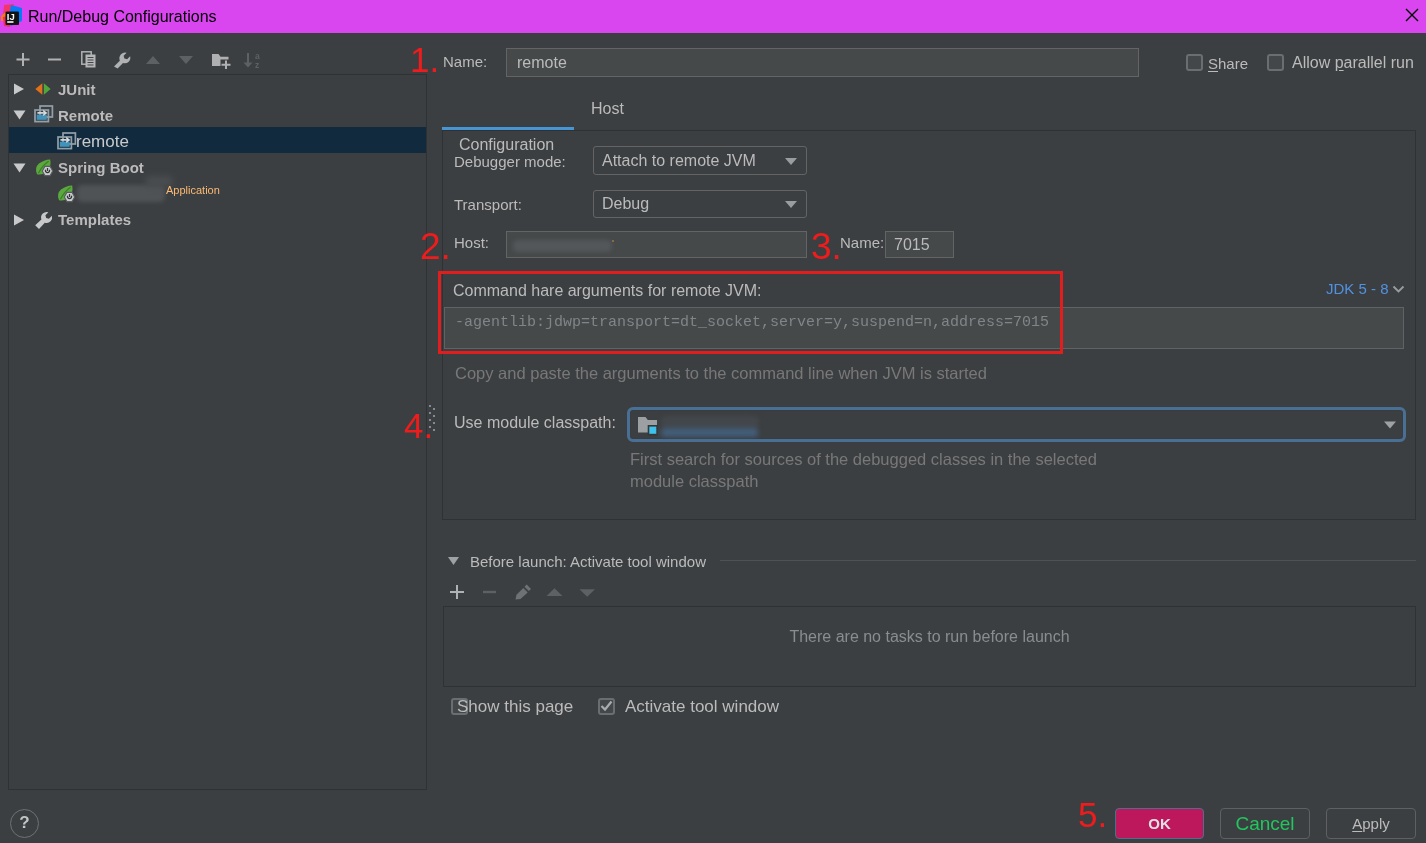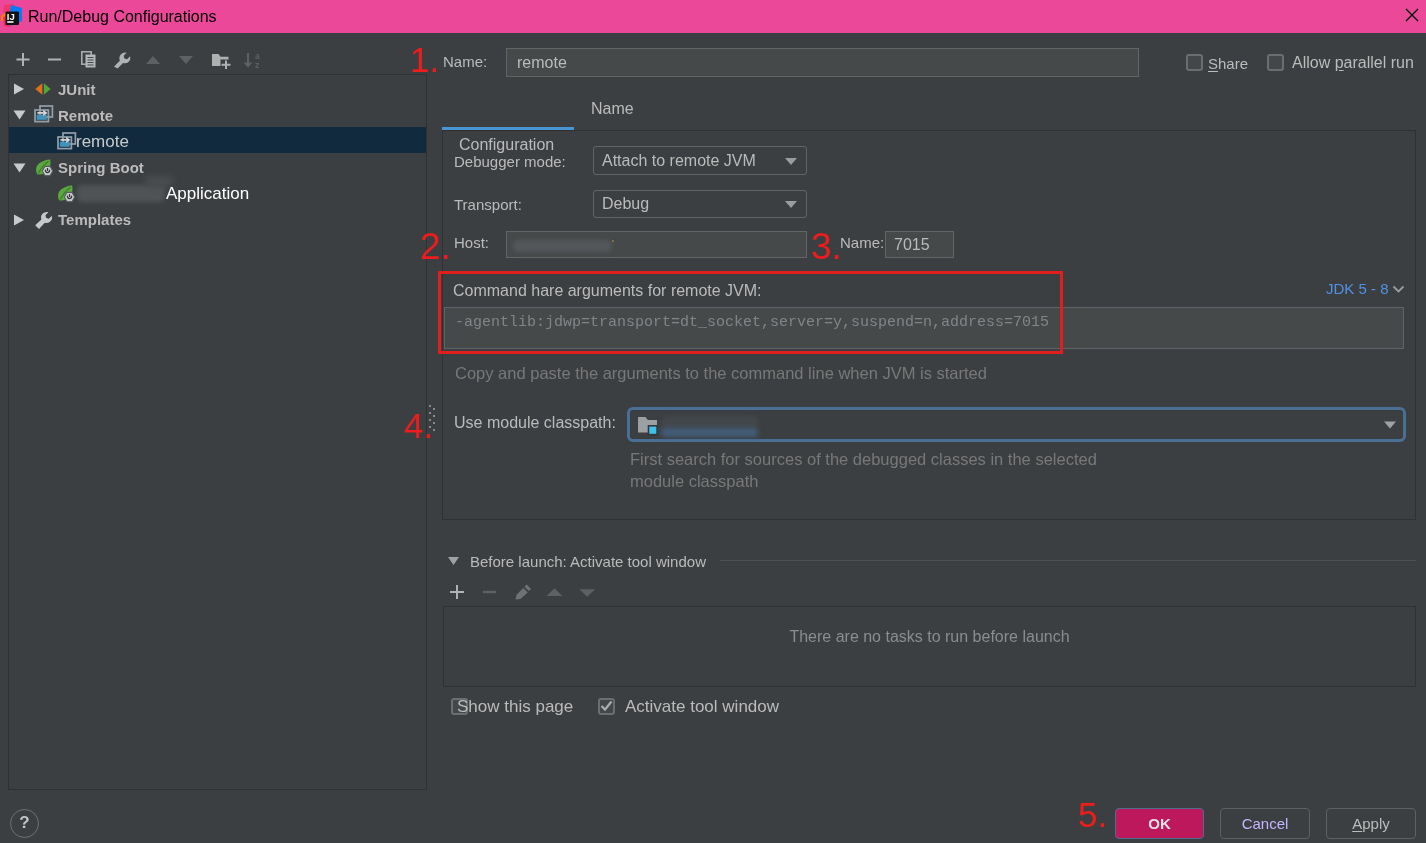--- a/index.html
+++ b/index.html
@@ -10,21 +10,21 @@
   .red { color:#ee1c1c; font-size:35px; line-height:1; }
   .fld { background:#45494a; border:1px solid #646464; }
   .combo { border:1px solid #646464; border-radius:3px; }
   .cb { width:17px; height:17px; border:2px solid #6b6e70; border-radius:3px; background:#43474a; }
   u { text-decoration:underline; text-underline-offset:2px; }
 </style>
 </head>
 <body>
 <div class="ab" style="left:0;top:0;width:1426px;height:843px;">
 
-  <div class="ab" style="left:0;top:0;width:1426px;height:33px;background:#ec4899;">
+  <div class="ab" style="left:0;top:0;width:1426px;height:33px;background:#d946ef;">
     <svg class="ab" style="left:1px;top:4px;" width="22" height="23" viewBox="0 0 22 23">
       <polygon points="3,1 13,0 11,10 2,13" fill="#f4356c"></polygon>
       <polygon points="0,12 6,7 6,17 0,17" fill="#f97a12"></polygon>
       <polygon points="2,13 12,11 9,23 3,22" fill="#ee2d63"></polygon>
       <polygon points="10,1 21,4 21,17 10,22 8,12" fill="#0a7bf6"></polygon>
       <rect x="4.5" y="7.5" width="13.5" height="13.5" rx="1" fill="#121212"></rect>
       <text x="5.8" y="16" font-family="Liberation Sans" font-weight="bold" font-size="9.5" fill="#fdfdfd">IJ</text>
       <rect x="6.2" y="17.2" width="6.3" height="1.6" fill="#fdfdfd"></rect>
     </svg>
     <div class="ab" style="left:28px;top:8px;font-size:16px;color:#000;">Run/Debug Configurations</div>
@@ -106,41 +106,41 @@
   <div class="ab t15" style="left:58px;top:159px;font-weight:bold;">Spring Boot</div>
 
   <svg class="ab" style="left:56px;top:185px;" width="20" height="20" viewBox="0 0 20 20">
     <path d="M16.2 0.5 Q17.6 7.5 13.2 12 Q8.6 16.6 3 15.2 Q0.2 8.8 5 4.6 Q9.6 0.8 16.2 0.5 Z" fill="#5aa83f"></path>
     <path d="M14.6 2.2 Q8.6 6.2 4.4 14.2" stroke="#3e7e2b" stroke-width="1.3" fill="none"></path>
     <polygon points="10.9,7.4 16.1,7.4 18.7,12 16.1,16.6 10.9,16.6 8.3,12" fill="#c9cbcd" stroke="#5a5d5f" stroke-width="1.1"></polygon>
     <path d="M11.6 10.7 a2.1 2.1 0 1 0 3.8 0 M13.5 8.9 v3" stroke="#323537" stroke-width="1.3" fill="none"></path>
   </svg>
   <div class="ab" style="left:77px;top:185px;width:88px;height:17px;background:#505356;border-radius:5px;filter:blur(2px);"></div>
   <div class="ab" style="left:145px;top:176px;width:28px;height:11px;background:#4a4d50;border-radius:5px;filter:blur(3px);"></div>
-  <div class="ab" style="left:166px;top:184px;font-size:17px;color:#ffffff;white-space:nowrap;">Application</div>
+  <div class="ab" style="left:166px;top:184px;font-size:11px;color:#fdba74;white-space:nowrap;">Application</div>
 
   <svg class="ab" style="left:13px;top:214px;" width="12" height="12" viewBox="0 0 12 12">
       <polygon points="1,0.5 11,6 1,11.5" fill="#c7c9cb"></polygon>
     </svg>
   <svg class="ab" style="left:34px;top:211px;" width="19" height="18" viewBox="0 0 19 18">
     <path d="M1.2 14.2 L7.4 8.4 Q6.2 5 8.8 2.6 Q11.2 0.4 14.4 1.3 L11.4 4.3 L12.2 7 L14.9 7.8 L17.9 4.8 Q18.8 8 16.6 10.3 Q14.2 12.8 10.8 11.7 L5 17.9 Z" fill="#c6c8ca"></path>
   </svg>
   <div class="ab t15" style="left:58px;top:211px;font-weight:bold;">Templates</div>
 
   <div class="ab red" style="left:410px;top:42px;">1.</div>
   <div class="ab t15" style="left:443px;top:53px;">Name:</div>
   <div class="ab fld" style="left:506px;top:48px;width:633px;height:29px;"></div>
   <div class="ab" style="left:517px;top:54px;font-size:16px;color:#bbbbbb;white-space:nowrap;">remote</div>
   <div class="ab cb" style="left:1186px;top:54px;"></div>
   <div class="ab t15" style="left:1208px;top:55px;"><u>S</u>hare</div>
   <div class="ab cb" style="left:1267px;top:54px;"></div>
   <div class="ab" style="left:1292px;top:54px;font-size:16px;color:#bbbbbb;white-space:nowrap;">Allow <u>p</u>arallel run</div>
 
   <div class="ab" style="left:459px;top:100px;font-size:16px;color:#bbbbbb;white-space:nowrap;margin-top:36px;">Configuration</div>
-  <div class="ab" style="left:591px;top:100px;font-size:16px;color:#bbbbbb;white-space:nowrap;">Name</div>
+  <div class="ab" style="left:591px;top:100px;font-size:16px;color:#bbbbbb;white-space:nowrap;">Host</div>
   <div class="ab" style="left:442px;top:127px;width:132px;height:4px;background:#4795d2;"></div>
 
   <div class="ab" style="left:442px;top:130px;width:974px;height:390px;border:1px solid #2f3234;"></div>
 
   <div class="ab t15" style="left:454px;top:153px;">Debugger mode:</div>
   <div class="ab combo" style="left:593px;top:146px;width:214px;height:29px;"></div>
   <div class="ab" style="left:602px;top:152px;font-size:16px;color:#bbbbbb;white-space:nowrap;">Attach to remote JVM</div>
   <svg class="ab" style="left:784px;top:157px;" width="14" height="9" viewBox="0 0 14 9">
       <polygon points="1,1 13,1 7,8" fill="#9a9da0"></polygon>
     </svg>
@@ -222,18 +222,18 @@
   <div class="ab cb" style="left:451px;top:698px;"></div>
   <div class="ab" style="left:457px;top:697px;font-size:17px;color:#bbbbbb;white-space:nowrap;">Show this page</div>
   <div class="ab cb" style="left:598px;top:698px;"></div>
   <svg class="ab" style="left:600px;top:700px;" width="13" height="12" viewBox="0 0 13 12">
       <path d="M1.5 6 L5 9.5 L11.5 1.5" stroke="#a9acae" stroke-width="2.2" fill="none"></path>
     </svg>
   <div class="ab" style="left:625px;top:697px;font-size:17px;color:#bbbbbb;white-space:nowrap;">Activate tool window</div>
 
   <div class="ab red" style="left:1078px;top:797px;">5.</div>
   <div class="ab" style="left:1115px;top:808px;width:89px;height:31px;background:#be185d;border:1px solid #4c708c;border-radius:4px;text-align:center;line-height:29px;font-size:15px;font-weight:bold;color:#dfe1e5;">OK</div>
-  <div class="ab" style="left:1220px;top:808px;width:90px;height:31px;border:1px solid #5e6062;border-radius:4px;text-align:center;line-height:29px;font-size:15px;color:#c4b5fd;">Cancel</div>
+  <div class="ab" style="left:1220px;top:808px;width:90px;height:31px;border:1px solid #5e6062;border-radius:4px;text-align:center;line-height:29px;font-size:19px;color:#22c55e;">Cancel</div>
   <div class="ab" style="left:1326px;top:808px;width:90px;height:31px;border:1px solid #5e6062;border-radius:4px;text-align:center;line-height:29px;font-size:15px;color:#bbbbbb;"><u>A</u>pply</div>
 
   <div class="ab" style="left:10px;top:809px;width:29px;height:29px;border:1.5px solid #6f7274;border-radius:50%;text-align:center;line-height:26px;font-size:17px;font-weight:bold;color:#c2c4c6;">?</div>
 
 </div>
 
 </body></html>

